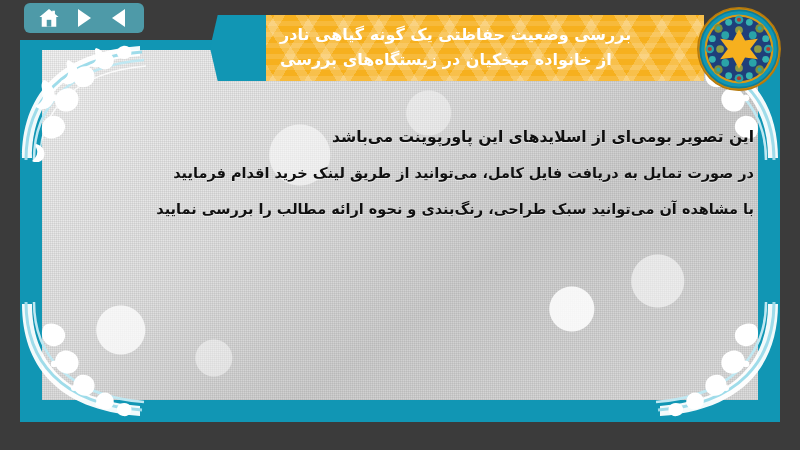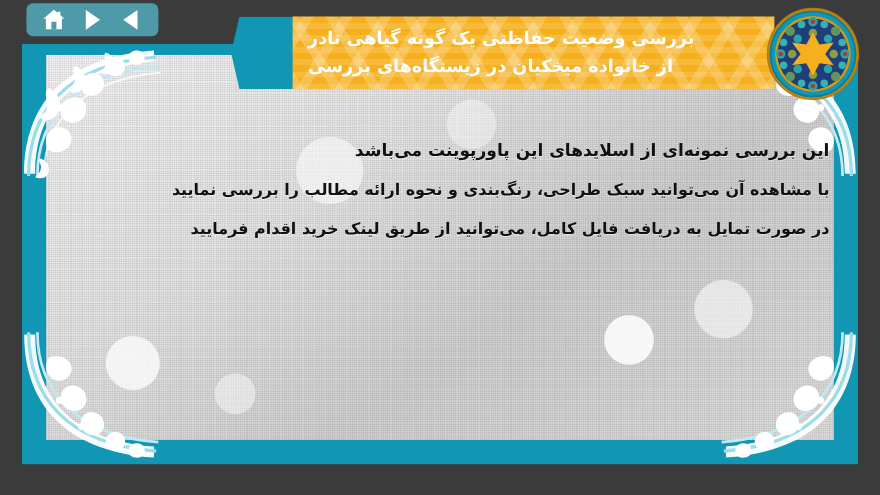--- a/index.html
+++ b/index.html
@@ -188,23 +188,23 @@
         <path d="M58 46 c-7-5-6-16 3-19 8-3 16 4 13 13 -2 6-10 9-16 6z"></path>
         <path d="M80 28 c-6-4-5-13 3-15 7-2 13 4 10 11 -2 5-8 7-13 4z"></path>
         <path d="M100 18 c-5-3-4-11 3-12 6-1 10 4 8 9 -2 4-7 5-11 3z"></path>
         <circle cx="34" cy="58" r="3.2"></circle>
           <circle cx="54" cy="34" r="3"></circle>
       </g>
     </svg>
   </div>
 
   <div id="body-text">
-    <div class="body-line l1">این بررسی نمونه‌ای از اسلایدهای این پاورپوینت می‌باشد</div>
+    <div class="body-line l1">این تصویر بومی‌ای از اسلایدهای این پاورپوینت می‌باشد</div>
+    <div class="body-line l3">در صورت تمایل به دریافت فایل کامل، می‌توانید از طریق لینک خرید اقدام فرمایید</div>
     <div class="body-line l2">با مشاهده آن می‌توانید سبک طراحی، رنگ‌بندی و نحوه ارائه مطالب را بررسی نمایید</div>
-    <div class="body-line l3">در صورت تمایل به دریافت فایل کامل، می‌توانید از طریق لینک خرید اقدام فرمایید</div>
   </div>
 
   <div id="title-wrap">
     <div id="title-arrow"></div>
     <div id="title-bar">
       <div class="title-line">بررسی وضعیت حفاظتی یک گونه گیاهی نادر</div>
       <div class="title-line">از خانواده میخکیان در زیستگاه‌های بررسی</div>
     </div>
   </div>
 

